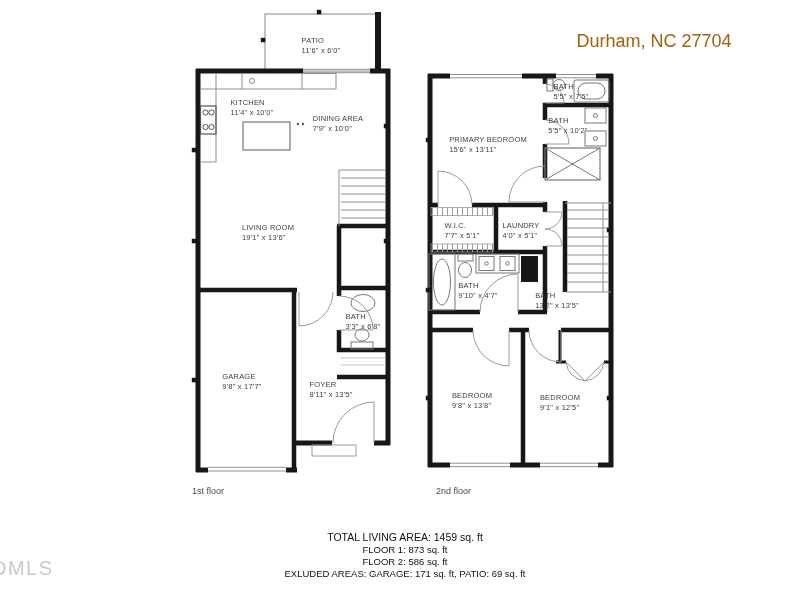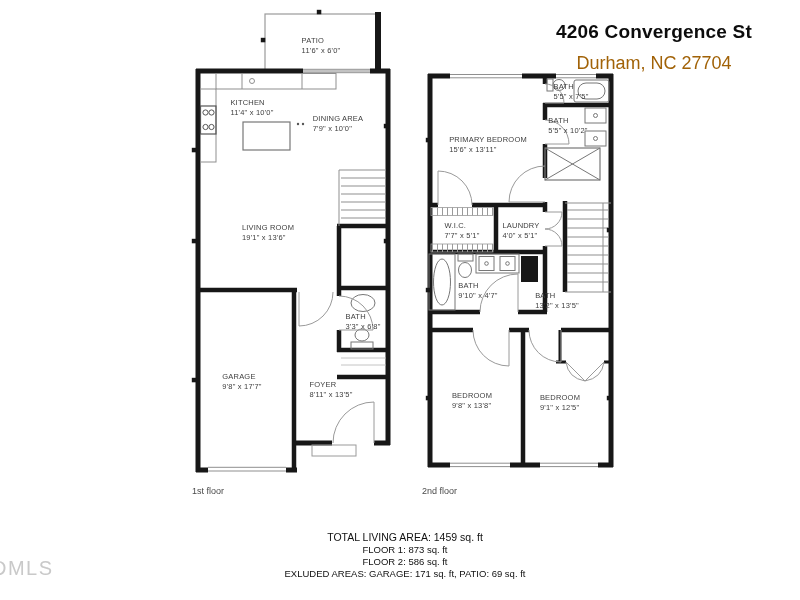--- a/index.html
+++ b/index.html
@@ -183,21 +183,20 @@
       <rect x="316.8" y="9.8" width="4.5" height="4.5"></rect>
       <rect x="425.8" y="137.8" width="4.5" height="4.5"></rect>
         <rect x="425.8" y="287.8" width="4.5" height="4.5"></rect>
       <rect x="425.8" y="395.8" width="4.5" height="4.5"></rect>
         <rect x="606.8" y="227.8" width="4.5" height="4.5"></rect>
       <rect x="606.8" y="395.8" width="4.5" height="4.5"></rect>
     </g>
   </svg>
 
   <div class="header">
-    <div class="t">4206 Convergence St</div>
     <div class="s">Durham, NC 27704</div>
   </div>
 
   <div class="room-label" style="left:321px;top:36px">
     <div>PATIO</div>
     <div>11'6" x 6'0"</div>
   </div>
   <div class="room-label" style="left:252px;top:98px">
     <div>KITCHEN</div>
     <div>11'4" x 10'0"</div>
@@ -254,21 +253,21 @@
   <div class="room-label" style="left:472px;top:391px">
     <div>BEDROOM</div>
     <div>9'8" x 13'8"</div>
   </div>
   <div class="room-label" style="left:560px;top:393px">
     <div>BEDROOM</div>
     <div>9'1" x 12'5"</div>
   </div>
 
   <div class="caption" style="left:192px;top:486px">1st floor</div>
-  <div class="caption" style="left:422px;top:486px">2nd floor</div>
+  <div class="caption" style="left:436px;top:486px">2nd floor</div>
 
   <div class="summary">
     <div class="l1">TOTAL LIVING AREA: 1459 sq. ft</div>
     <div class="l">FLOOR 1: 873 sq. ft</div>
     <div class="l">FLOOR 2: 586 sq. ft</div>
     <div class="l">EXLUDED AREAS: GARAGE: 171 sq. ft, PATIO: 69 sq. ft</div>
   </div>
 
   <div class="watermark">DMLS</div>
 

